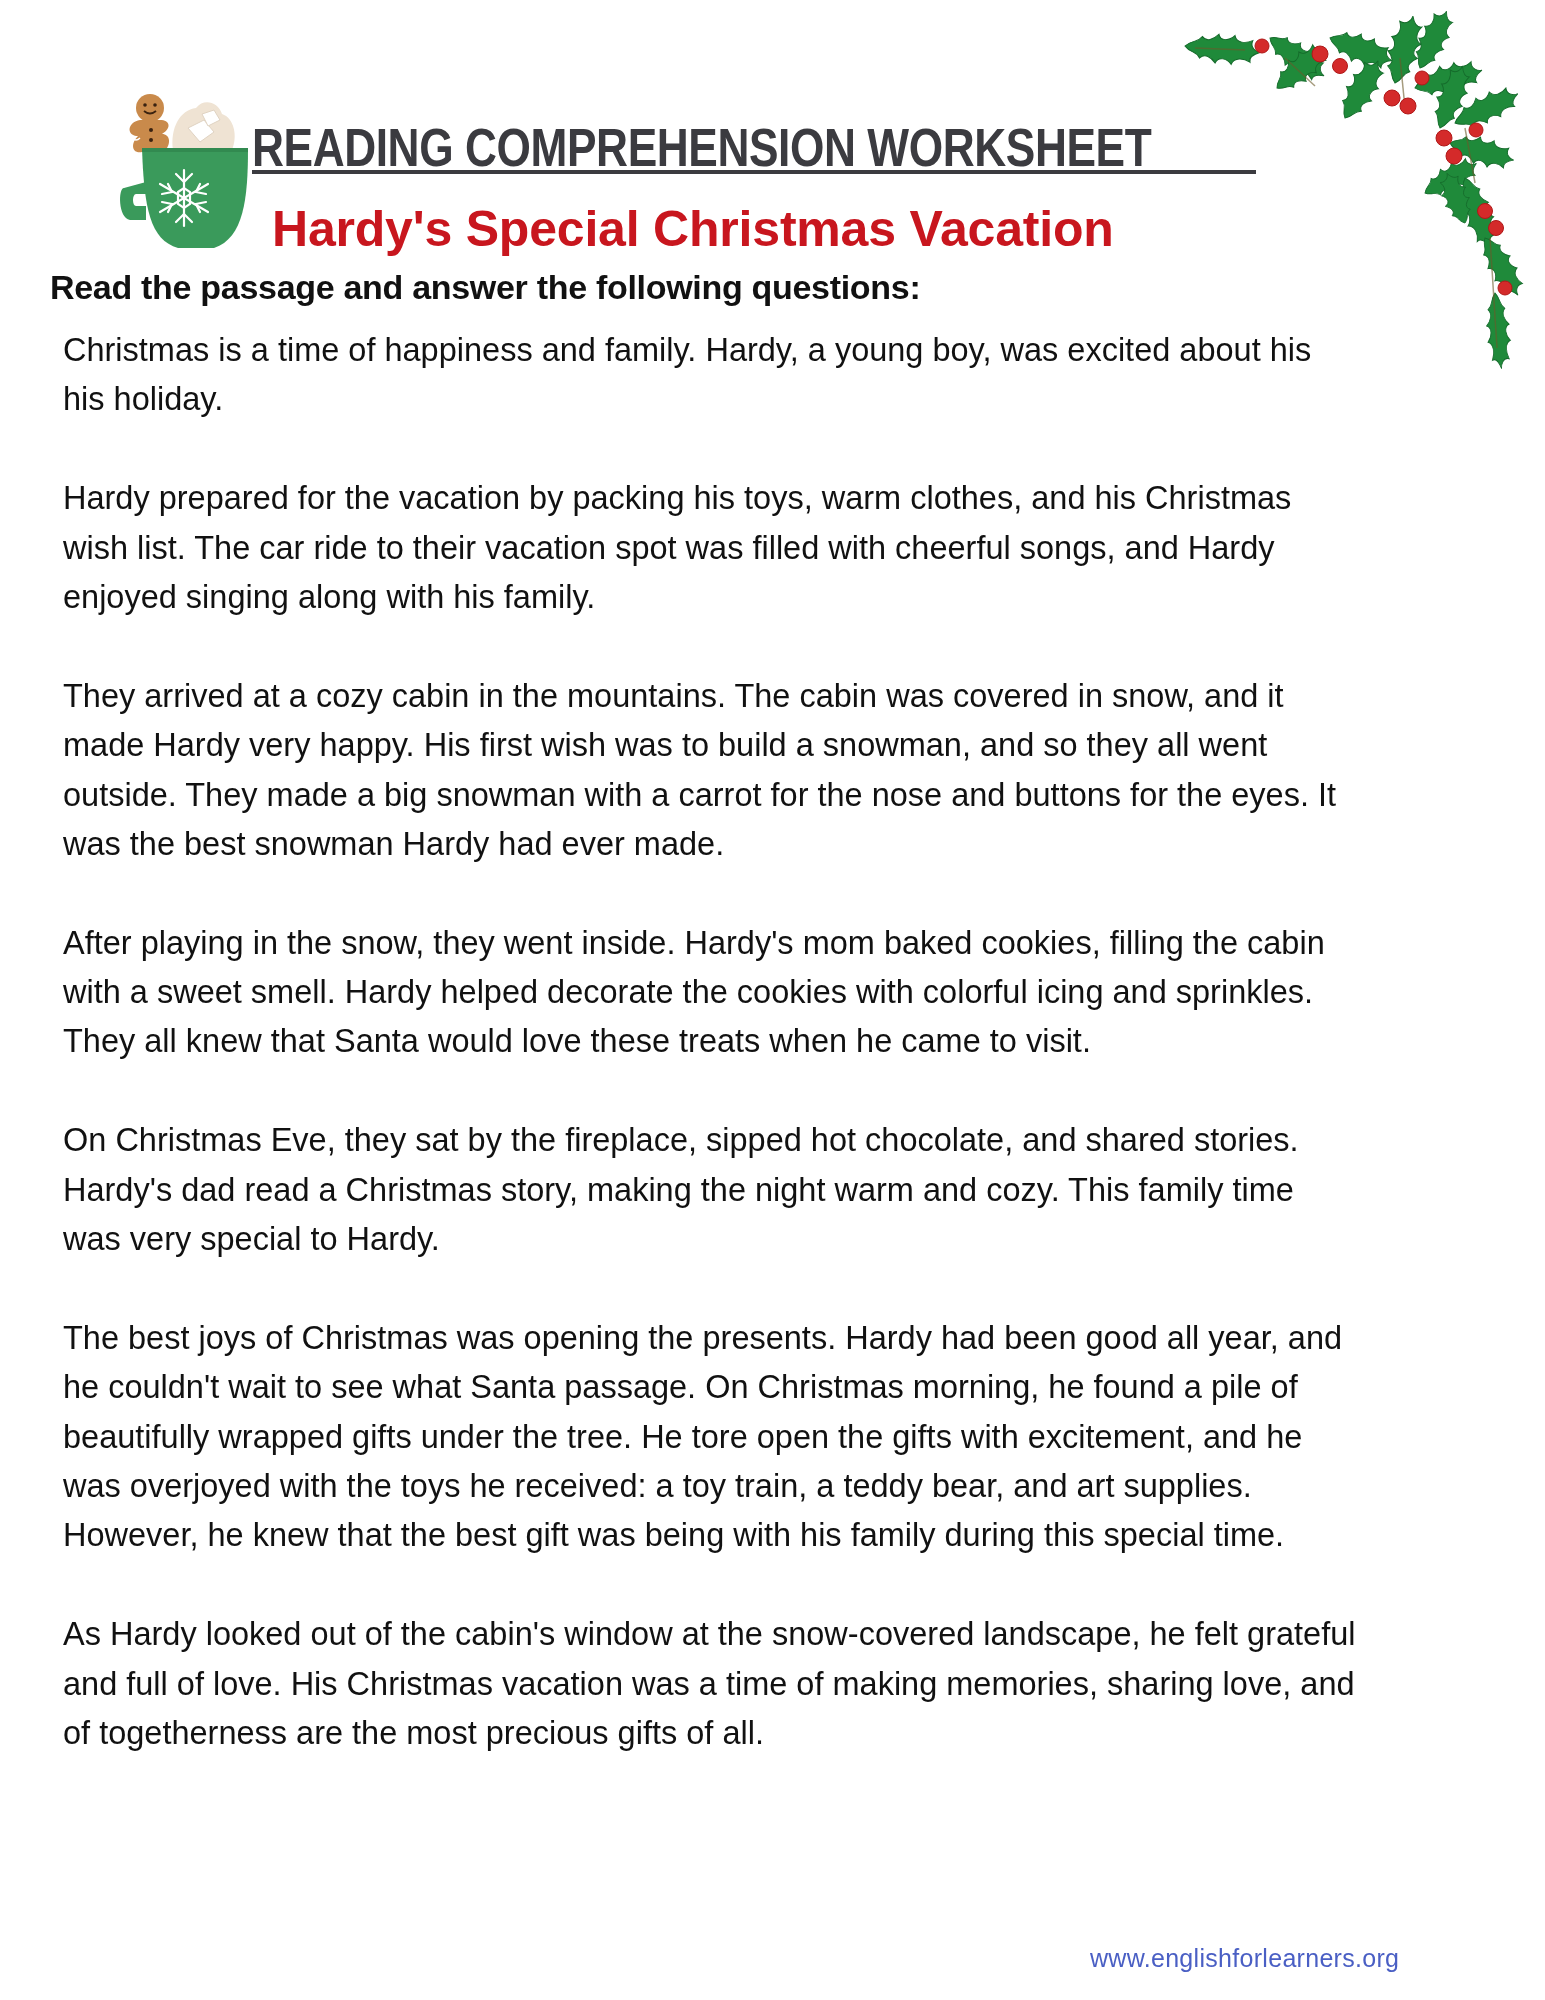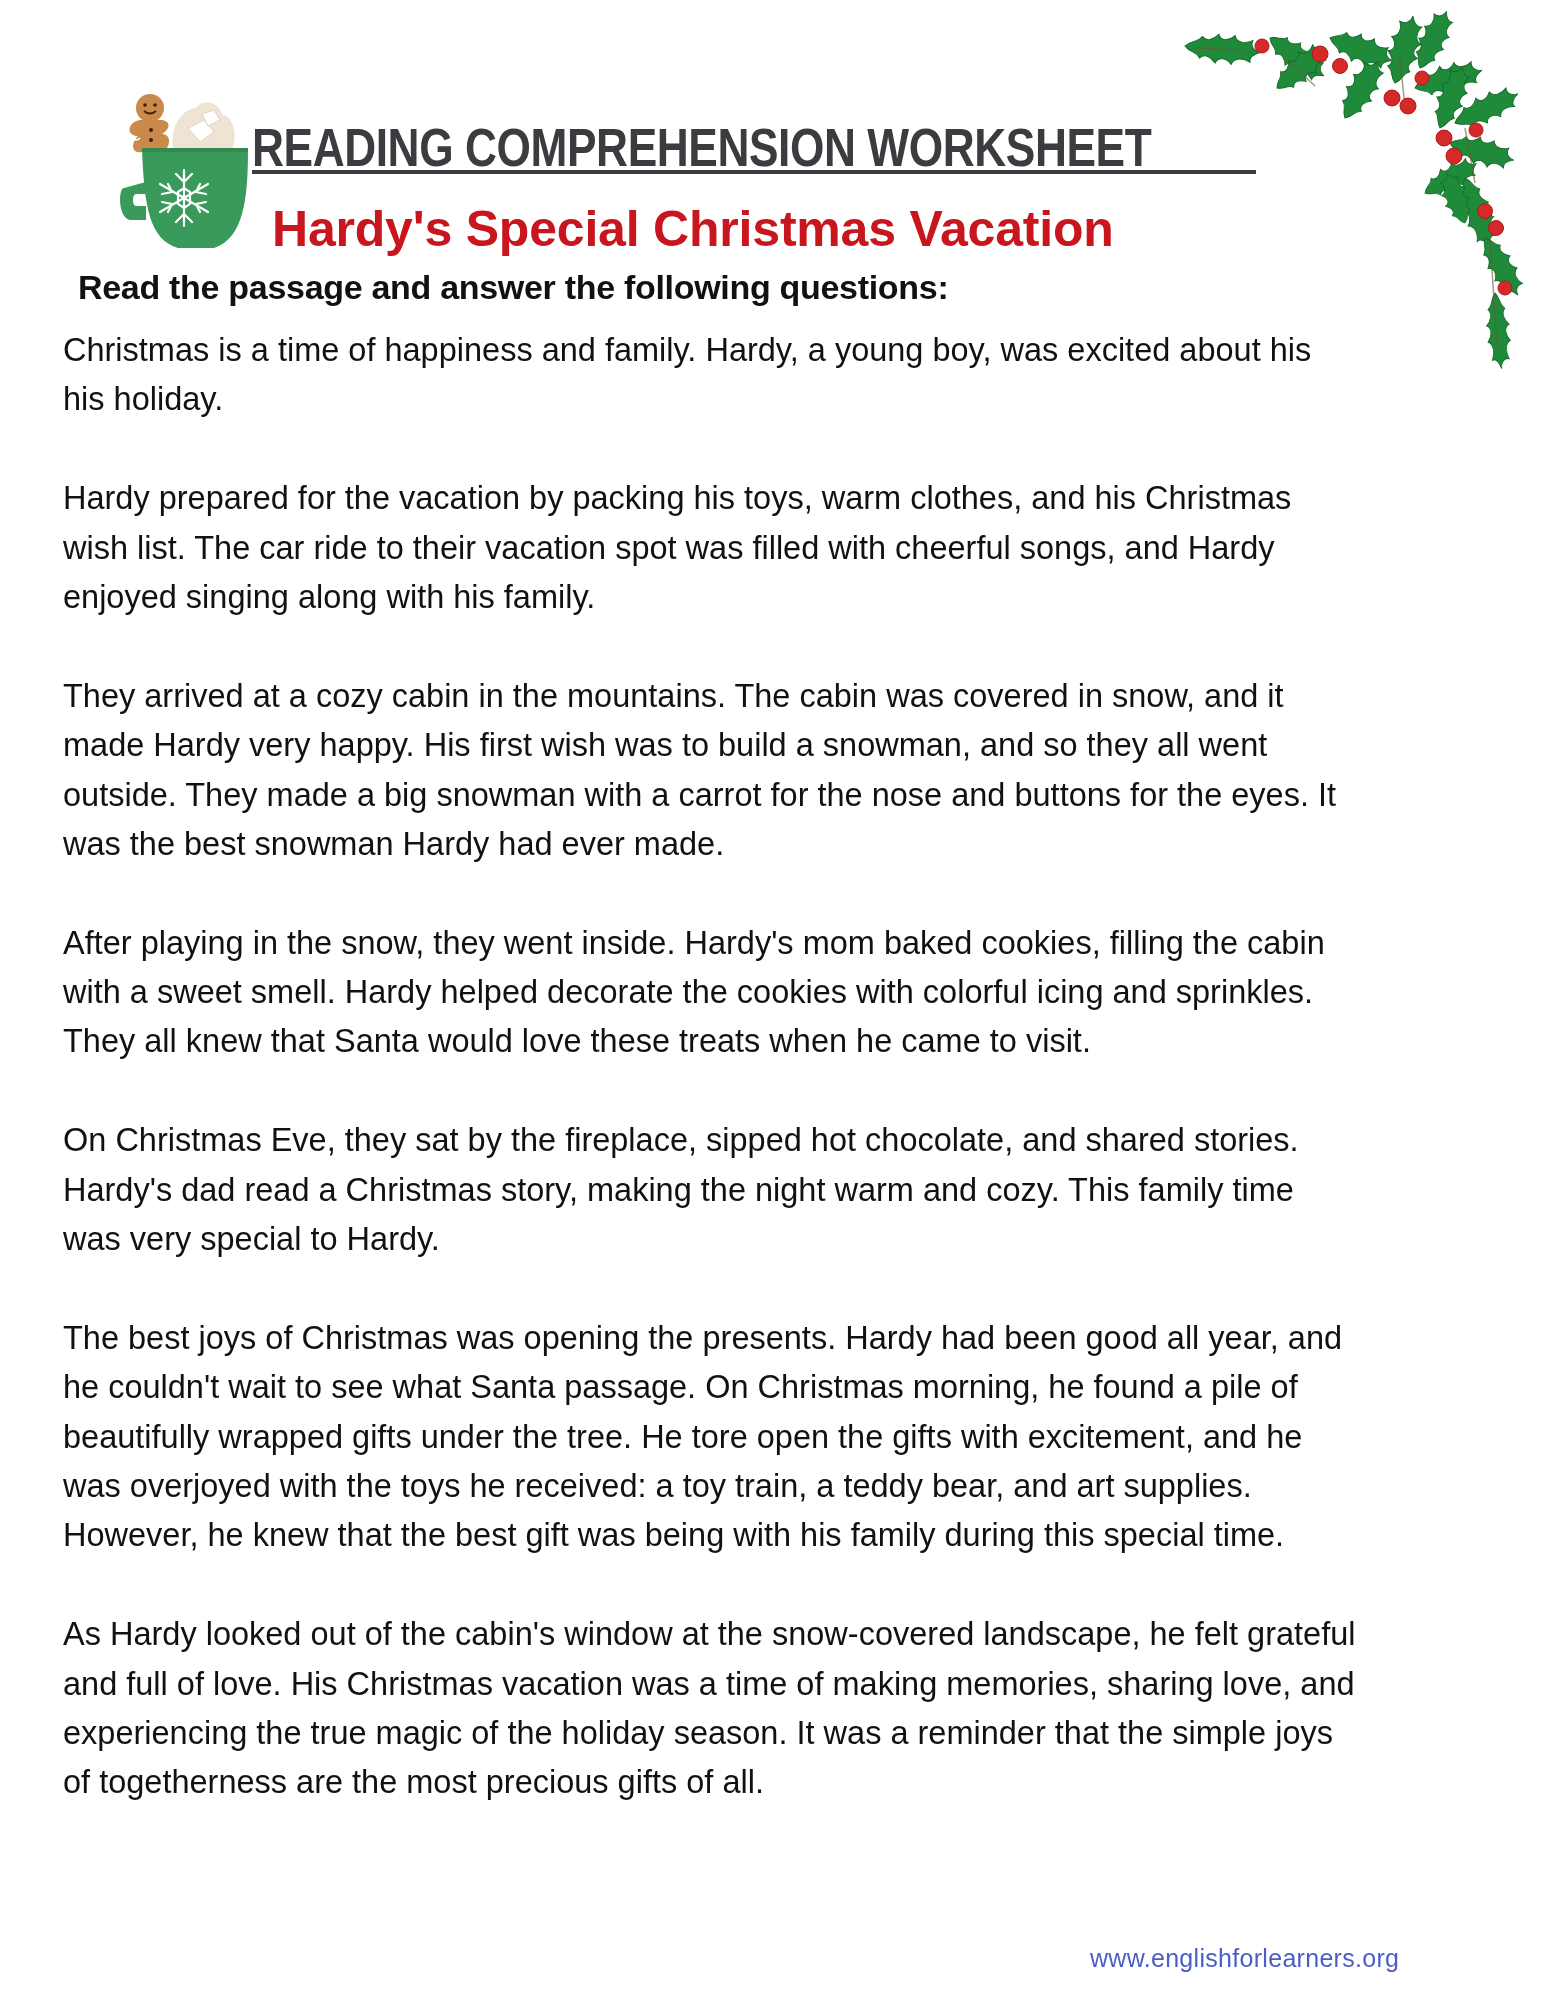--- a/index.html
+++ b/index.html
@@ -20,21 +20,21 @@
   .title-rule { position: absolute; left: 252px; top: 170px; width: 1004px; height: 4px; background: #3b3b40; }
   .subtitle {
     position: absolute; left: 272px; top: 185px;
     font-family: "Liberation Sans", sans-serif; font-weight: 700;
     font-size: 50px; line-height: 56px; color: #c8161e; white-space: nowrap;
     letter-spacing: -0.2px;
     margin-top: 16px;
   }
 
   .instructions {
-    position: absolute; left: 78px; top: 265px;
+    position: absolute; left: 50px; top: 265px;
     font-family: "Liberation Sans", sans-serif; font-weight: 700;
     font-size: 34px; line-height: 44px; color: #111111; white-space: nowrap;
     letter-spacing: -0.3px;
   }
 
   .passage { position: absolute; left: 63px; top: 326px; width: 1420px; }
   .para { margin: 0 0 49.4px 0; }
   .line { display: block; font-size: 32.5px; line-height: 49.4px; height: 49.4px; white-space: nowrap; color: #111111; }
 
   .footer {
@@ -167,19 +167,18 @@
     <p class="para">
       <span class="line">The best joys of Christmas was opening the presents. Hardy had been good all year, and</span>
       <span class="line">he couldn't wait to see what Santa passage. On Christmas morning, he found a pile of</span>
       <span class="line">beautifully wrapped gifts under the tree. He tore open the gifts with excitement, and he</span>
       <span class="line">was overjoyed with the toys he received: a toy train, a teddy bear, and art supplies.</span>
       <span class="line">However, he knew that the best gift was being with his family during this special time.</span>
     </p>
     <p class="para">
       <span class="line">As Hardy looked out of the cabin's window at the snow-covered landscape, he felt grateful</span>
       <span class="line">and full of love. His Christmas vacation was a time of making memories, sharing love, and</span>
-      <span class="line">experiencing the true magic of the holiday season. It was a reminder that the simple joys</span>
       <span class="line">of togetherness are the most precious gifts of all.</span>
     </p>
   </div>
 
   <div class="footer">www.englishforlearners.org</div>
 </div>
 
 </body></html>

